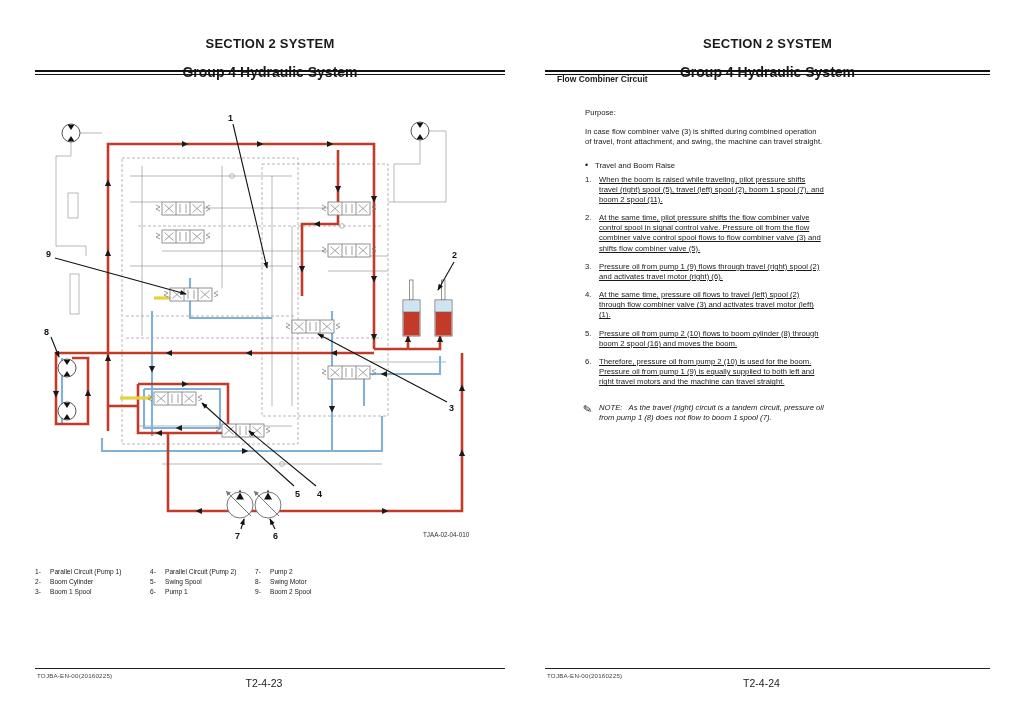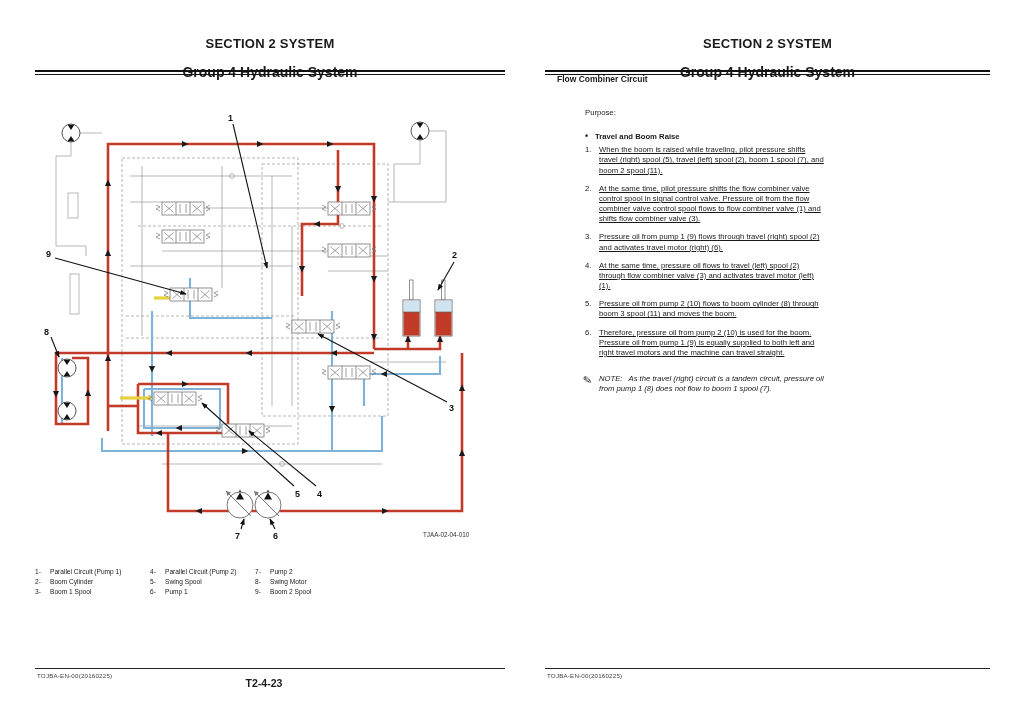--- a/index.html
+++ b/index.html
@@ -10,32 +10,32 @@
   #page-right{left:545px;width:445px;}
   .hdr{position:absolute;top:36px;left:0;right:0;text-align:center;}
   .hdr .title{font-size:13px;font-weight:bold;letter-spacing:.2px;}
   .hdr .subtitle{font-size:14px;font-weight:bold;margin-top:13px;}
   .hdr-rule{position:absolute;top:70px;left:0;right:0;height:2px;
             border-top:2px solid #111;border-bottom:1px solid #111;}
   .section-title{position:absolute;top:74px;left:12px;font-size:8.5px;font-weight:bold;}
   .body-col{position:absolute;top:108px;left:4px;width:240px;font-size:7.7px;line-height:1.32;margin-left:36px;}
   .purpose-label{margin:0 0 1px 0;}
   .para{margin:0 0 9px 0;}
-  .bullet-item{position:relative;padding-left:10px;font-weight:bold;margin:14px 0 3px 0;}
+  .bullet-item{position:relative;padding-left:10px;font-weight:normal;margin:14px 0 3px 0;}
   .bullet-item::before{content:"\2022";position:absolute;left:0;top:-1px;font-size:9px;}
   ol.steps{margin:0;padding:0;list-style:none;}
   ol.steps li{display:flex;margin:0 0 8px 0;}
   ol.steps .stepnum{width:14px;flex:0 0 14px;}
   ol.steps .steptext{flex:1;text-decoration:underline;}
   .note{margin-top:16px;position:relative;padding-left:14px;font-style:italic;}
   .note .pen{position:absolute;left:-2px;top:-1px;font-size:11px;font-style:normal;transform:rotate(-8deg);}
   .note .note-label{margin-right:6px;}
   .ftr-rule{position:absolute;top:668px;left:0;right:0;border-top:1.2px solid #222;}
   .doc-code{position:absolute;top:672px;left:2px;font-size:6.2px;color:#444;letter-spacing:.2px;}
-  .page-no{position:absolute;top:677px;left:0;right:12px;text-align:center;font-size:10.5px;font-weight:bold;}
+  .page-no{position:absolute;top:677px;left:0;right:12px;text-align:center;font-size:10.5px;font-weight:normal;}
   
   .legend{position:absolute;top:568px;left:0;font-size:6.6px;}
   .legend-col{position:absolute;top:0;}
   .legend-col.c1{left:0;}  .legend-col.c2{left:115px;}  .legend-col.c3{left:220px;}
   .legend-row{height:10px;white-space:nowrap;}
   .legend-row .n{display:inline-block;width:15px;}
   .fig-code{position:absolute;top:531px;left:388px;font-size:6.3px;color:#333;}
   
   #diagram{position:absolute;left:7px;top:106px;}
   #diagram .gray{stroke:#9a9a9a;stroke-width:.7;fill:none;}
@@ -283,52 +283,54 @@
     <div class="hdr">
       <div class="title">SECTION 2 SYSTEM</div>
       <div class="subtitle">Group 4 Hydraulic System</div>
     </div>
     <div class="hdr-rule"></div>
 
     <div class="section-title">Flow Combiner Circuit</div>
 
     <div class="body-col">
       <p class="para purpose-label">Purpose:</p>
+      <p class="para">In case flow combiner valve (3) is shifted during combined operation of travel, front attachment, and swing, the machine can travel straight.</p>
 
       <div class="bullet-item">Travel and Boom Raise</div>
 
       <ol class="steps">
         <li>
             <span class="stepnum">1.</span>
             <span class="steptext">When the boom is raised while traveling, pilot pressure shifts travel (right) spool (5), travel (left) spool (2), boom 1 spool (7), and boom 2 spool (11).</span>
           </li>
         <li>
             <span class="stepnum">2.</span>
-            <span class="steptext">At the same time, pilot pressure shifts the flow combiner valve control spool in signal control valve. Pressure oil from the flow combiner valve control spool flows to flow combiner valve (1) and shifts flow combiner valve (3).</span>
+            <span class="steptext">At the same time, pilot pressure shifts the flow combiner valve control spool in signal control valve. Pressure oil from the flow combiner valve control spool flows to flow combiner valve (3) and shifts flow combiner valve (5).</span>
           </li>
         <li>
             <span class="stepnum">3.</span>
             <span class="steptext">Pressure oil from pump 1 (9) flows through travel (right) spool (2) and activates travel motor (right) (6).</span>
           </li>
         <li>
             <span class="stepnum">4.</span>
             <span class="steptext">At the same time, pressure oil flows to travel (left) spool (2) through flow combiner valve (3) and activates travel motor (left) (1).</span>
           </li>
         <li>
             <span class="stepnum">5.</span>
-            <span class="steptext">Pressure oil from pump 2 (10) flows to boom cylinder (8) through boom 3 spool (11) and moves the boom.</span>
+            <span class="steptext">Pressure oil from pump 2 (10) flows to boom cylinder (8) through boom 2 spool (16) and moves the boom.</span>
           </li>
         <li>
             <span class="stepnum">6.</span>
             <span class="steptext">Therefore, pressure oil from pump 2 (10) is used for the boom. Pressure oil from pump 1 (9) is equally supplied to both left and right travel motors and the machine can travel straight.</span>
           </li>
       </ol>
 
       <div class="note">
         <span class="pen">✎</span><span class="note-label">NOTE:</span><span>As the travel (right) circuit is a tandem circuit, pressure oil from pump 1 (8) does not flow to boom 1 spool (7).</span>
       </div>
     </div>
 
     <div class="ftr-rule"></div>
     <div class="doc-code">TOJBA-EN-00(20160225)</div>
+    <div class="page-no">T2-4-24</div>
   </div>
 
 </div>
 
 </body></html>

